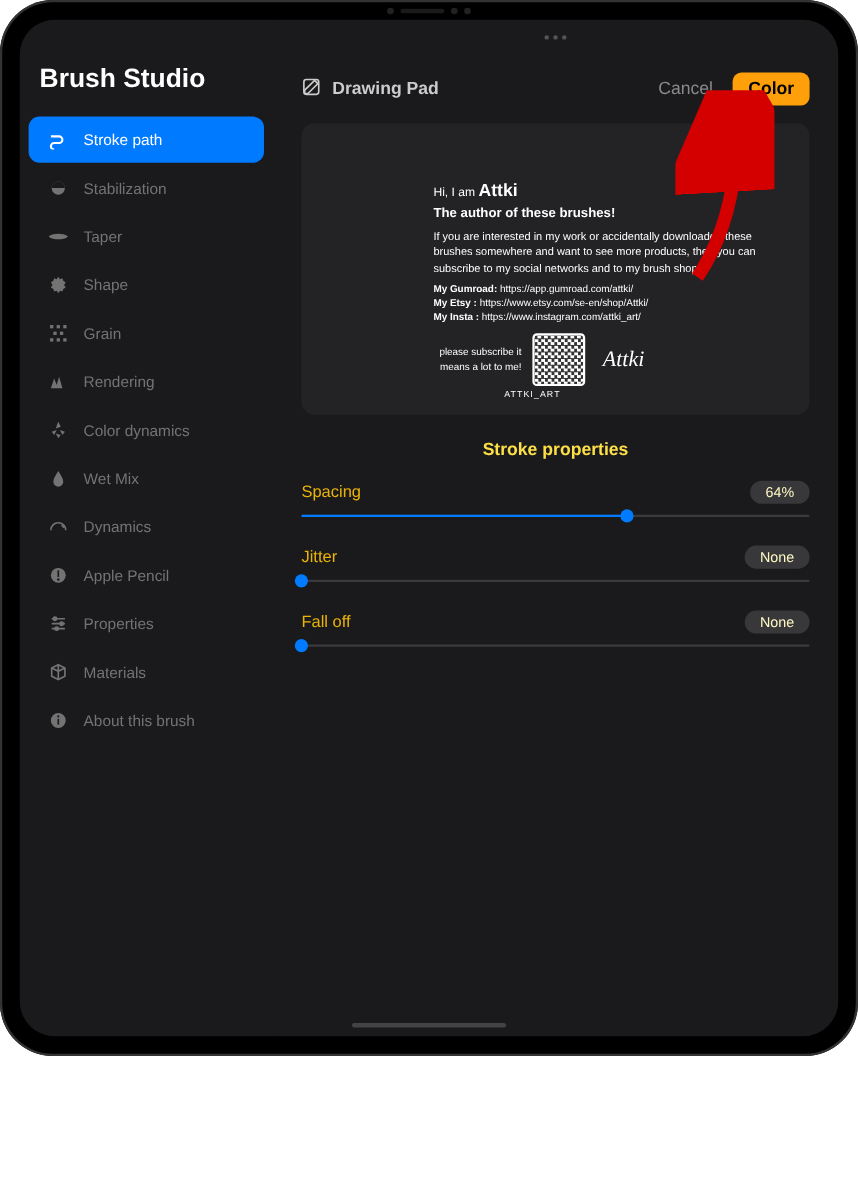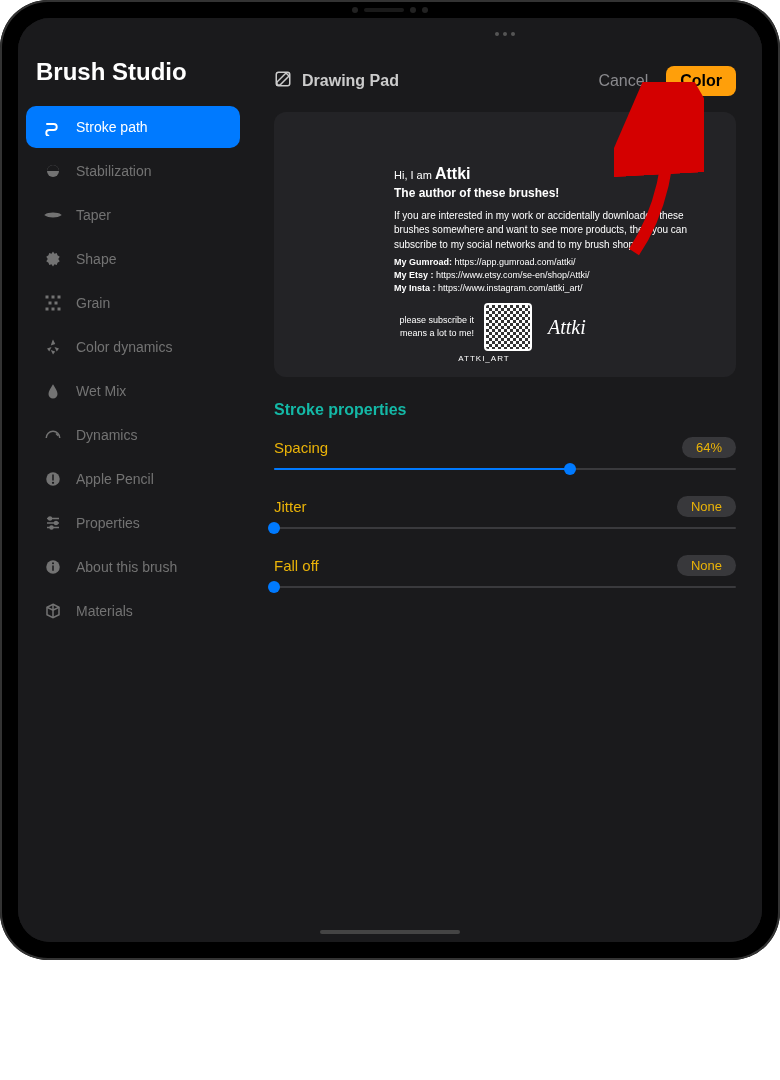--- a/index.html
+++ b/index.html
@@ -42,25 +42,25 @@
 .preview .intro .name { font-size: 16px; font-weight: 700; }
 .preview .sub { margin-left: 100px; font-size: 12px; margin-bottom: 6px; font-weight: 600; }
 .preview .body { margin-left: 100px; font-size: 10px; margin-bottom: 4px; }
 .preview .links { margin-left: 100px; font-size: 9px; }
 .preview .links strong { font-weight: 700; }
 .preview .footer-row { display: flex; align-items: center; gap: 10px; margin-top: 8px; margin-left: 100px; }
 .preview .footer-text { font-size: 9px; text-align: right; width: 80px; }
 .qr-box { width: 48px; height: 48px; background: repeating-conic-gradient(#fff 0 25%, #333 0 50%) 0 0/6px 6px; border: 2px solid #fff; border-radius: 4px; }
 .signature { font-family: cursive; font-size: 20px; color: #fff; margin-left: 6px; font-style: italic; }
 .qr-label { font-size: 8px; margin-left: 100px; text-align: center; width: 180px; margin-top: 2px; letter-spacing: 1px;}
-.section-heading { color: #14b8a6; font-size: 16px; font-weight: 600; margin-bottom: 18px; }
+.section-heading { color: #fde047; font-size: 16px; font-weight: 600; margin-bottom: 18px; text-align: center; }
 .slider-row { margin-bottom: 26px; }
 .slider-head { display: flex; justify-content: space-between; align-items: center; margin-bottom: 10px; }
 .slider-label { color: #eab308; font-size: 15px; }
-.slider-pill { background: #38383b; color: #eab308; font-size: 13px; padding: 3px 14px; border-radius: 12px; text-align: right; }
+.slider-pill { background: #38383b; color: #fef9c3; font-size: 13px; padding: 3px 14px; border-radius: 12px; text-align: right; }
 .slider-track { position: relative; height: 2px; background: #3a3a3d; border-radius: 2px; }
 .slider-fill { position: absolute; left: 0; top: 0; height: 100%; background: #007aff; border-radius: 2px; }
 .slider-thumb { position: absolute; top: 50%; transform: translate(-50%, -50%); width: 12px; height: 12px; background: #007aff; border-radius: 50%; }
 .arrow {
   position: absolute; top: 64px; right: 58px; width: 90px; height: 180px; pointer-events: none;
 }
 .home-indicator { position: absolute; bottom: 8px; left: 50%; transform: translateX(-50%); width: 140px; height: 4px; background: #444; border-radius: 2px; }
 </style>
 </head>
 <body>
@@ -120,20 +120,28 @@
                 <rect x="2" y="18" width="4" height="4"></rect>
                 <rect x="10" y="18" width="4" height="4"></rect>
                 <rect x="18" y="18" width="4" height="4"></rect>
               </svg>
             </span>
           <span>Grain</span>
         </li>
         <li class="sidebar-item">
           <span class="icon">
               <svg width="18" height="18" viewBox="0 0 24 24" fill="currentColor">
+                <path d="M3 20l4-12 3 8 3-10 4 14z"></path>
+              </svg>
+            </span>
+          <span>Rendering</span>
+        </li>
+        <li class="sidebar-item">
+          <span class="icon">
+              <svg width="18" height="18" viewBox="0 0 24 24" fill="currentColor">
                 <path d="M12 2l3 6-6 2 2-6zM4 14l6-2-3 6zM20 14l-6-2 3 6zM12 22l-3-6 6 2z"></path>
               </svg>
             </span>
           <span>Color dynamics</span>
         </li>
         <li class="sidebar-item">
           <span class="icon">
               <svg width="18" height="18" viewBox="0 0 24 24" fill="currentColor">
                 <path d="M12 3c-3 5-6 9-6 13a6 6 0 0012 0c0-4-3-8-6-13z"></path>
               </svg>
@@ -165,36 +173,36 @@
                 <path d="M4 6h16M4 12h16M4 18h16"></path>
                 <circle cx="8" cy="6" r="2" fill="currentColor"></circle>
                 <circle cx="16" cy="12" r="2" fill="currentColor"></circle>
                 <circle cx="10" cy="18" r="2" fill="currentColor"></circle>
               </svg>
             </span>
           <span>Properties</span>
         </li>
         <li class="sidebar-item">
           <span class="icon">
+              <svg width="18" height="18" viewBox="0 0 24 24" fill="none" stroke="currentColor" stroke-width="2">
+                <path d="M12 3l8 4v10l-8 4-8-4V7z"></path>
+                <path d="M12 3v18M4 7l8 4 8-4"></path>
+              </svg>
+            </span>
+          <span>Materials</span>
+        </li>
+        <li class="sidebar-item">
+          <span class="icon">
               <svg width="18" height="18" viewBox="0 0 24 24" fill="currentColor">
                 <circle cx="12" cy="12" r="9"></circle>
                 <rect x="11" y="10" width="2" height="7" fill="#1a1a1c"></rect>
                 <circle cx="12" cy="7" r="1.3" fill="#1a1a1c"></circle>
               </svg>
             </span>
           <span>About this brush</span>
-        </li>
-        <li class="sidebar-item">
-          <span class="icon">
-              <svg width="18" height="18" viewBox="0 0 24 24" fill="none" stroke="currentColor" stroke-width="2">
-                <path d="M12 3l8 4v10l-8 4-8-4V7z"></path>
-                <path d="M12 3v18M4 7l8 4 8-4"></path>
-              </svg>
-            </span>
-          <span>Materials</span>
         </li>
       </ul>
     </div>
 
     <div class="main">
       <div class="drag-dots">
           <span></span>
           <span></span>
           <span></span>
         </div>

